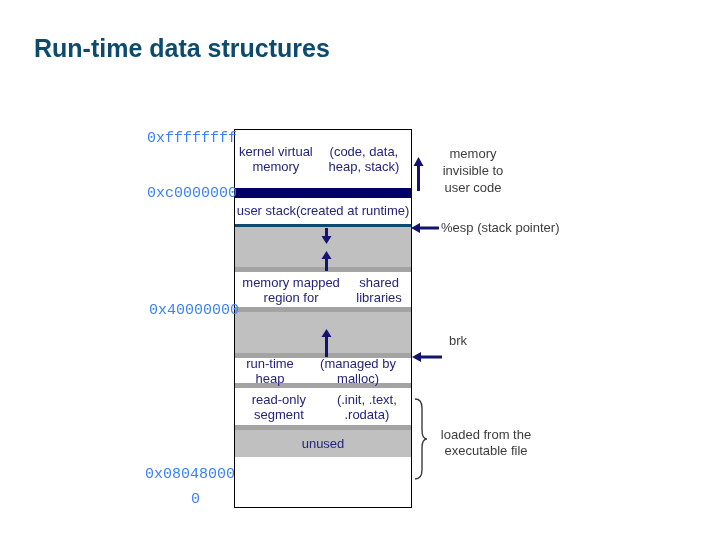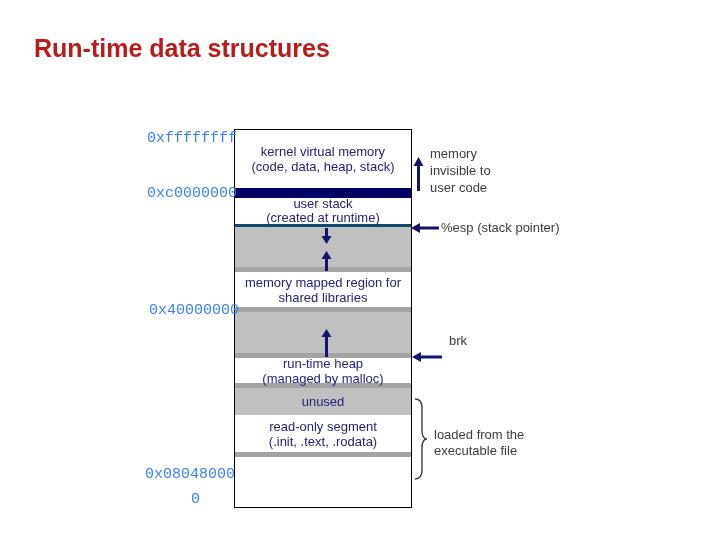--- a/index.html
+++ b/index.html
@@ -3,30 +3,30 @@
 <meta charset="utf-8">
 <style>
   html,body{margin:0;padding:0;background:#888;}
   #slide{
     position:relative; width:720px; height:540px; background:#ffffff;
     font-family:"Liberation Sans", sans-serif; overflow:hidden;
   }
   .abs{position:absolute;}
   #title{
     left:34px; top:34px; font-size:25px; font-weight:bold;
-    color:#b91c1c; letter-spacing:0px; white-space:nowrap;
+    color:#0c4a6e; letter-spacing:0px; white-space:nowrap;
   }
   
   #memcol{
     left:234px; top:129px; width:178px; height:379px;
     border:1px solid #000; box-sizing:border-box; background:#fff;
   }
   .seg{
     box-sizing:border-box; width:100%;
-    display:flex; flex-direction:column; align-items:center; justify-content:center;
+    display:flex; flex-direction:row; align-items:center; justify-content:center;
     font-size:13px; line-height:15px; color:#24247a; text-align:center;
   }
   .seg.bordered{border-bottom:5px solid #a3a3a3;}
   .seg.gray{background:#c0c0c0;}
   .seg-kernel{height:58px;}
   .divider-bar{width:100%; height:10px; background:#000066;}
   .seg-stack{height:29px; line-height:14px; border-bottom:3px solid #0c4a6e;}
   .seg-gray1{height:45px;}
   .seg-memmap{height:40px;}
   .seg-gray2{height:46px;}
@@ -38,21 +38,21 @@
   .addr{
     font-family:"Liberation Mono", monospace; font-size:15px; color:#3b82f6;
     white-space:nowrap;
   }
   #addr-ffffffff{left:147px; top:130px;}
   #addr-c0000000{left:147px; top:185px;}
   #addr-40000000{left:149px; top:302px;}
   #addr-08048000{left:145px; top:466px;}
   #addr-zero{left:191px; top:491px;}
   
-  .note{font-size:13px; color:#3c3c3c;}
+  .note{font-size:13px; color:#3c3c3c;text-align:center;}
   #note-invisible{left:430px; top:145px; width:86px; line-height:17px;}
   #note-esp{left:441px; top:220px; white-space:nowrap;}
   #note-brk{left:449px; top:333px; white-space:nowrap;}
   #note-loaded{left:434px; top:427px; width:104px; line-height:16px;}
   
   svg{display:block;}
 </style>
 </head>
 <body>
 
@@ -73,26 +73,26 @@
     <div class="seg gray bordered seg-gray1"></div>
     <div class="seg bordered seg-memmap">
       <div>memory mapped region for</div>
       <div>shared libraries</div>
     </div>
     <div class="seg gray bordered seg-gray2"></div>
     <div class="seg bordered seg-heap">
       <div>run-time heap</div>
       <div>(managed by malloc)</div>
     </div>
-    <div class="seg gray seg-unused">
-      <div>unused</div>
-    </div>
     <div class="seg bordered seg-ro">
       <div>read-only segment</div>
       <div>(.init, .text, .rodata)</div>
+    </div>
+    <div class="seg gray seg-unused">
+      <div>unused</div>
     </div>
   </div>
 
   <div id="addr-ffffffff" class="abs addr">0xffffffff</div>
   <div id="addr-c0000000" class="abs addr">0xc0000000</div>
   <div id="addr-40000000" class="abs addr">0x40000000</div>
   <div id="addr-08048000" class="abs addr">0x08048000</div>
   <div id="addr-zero" class="abs addr">0</div>
 
   <svg class="abs" style="left:320px; top:228px;" width="13" height="16" viewBox="0 0 13 16">

